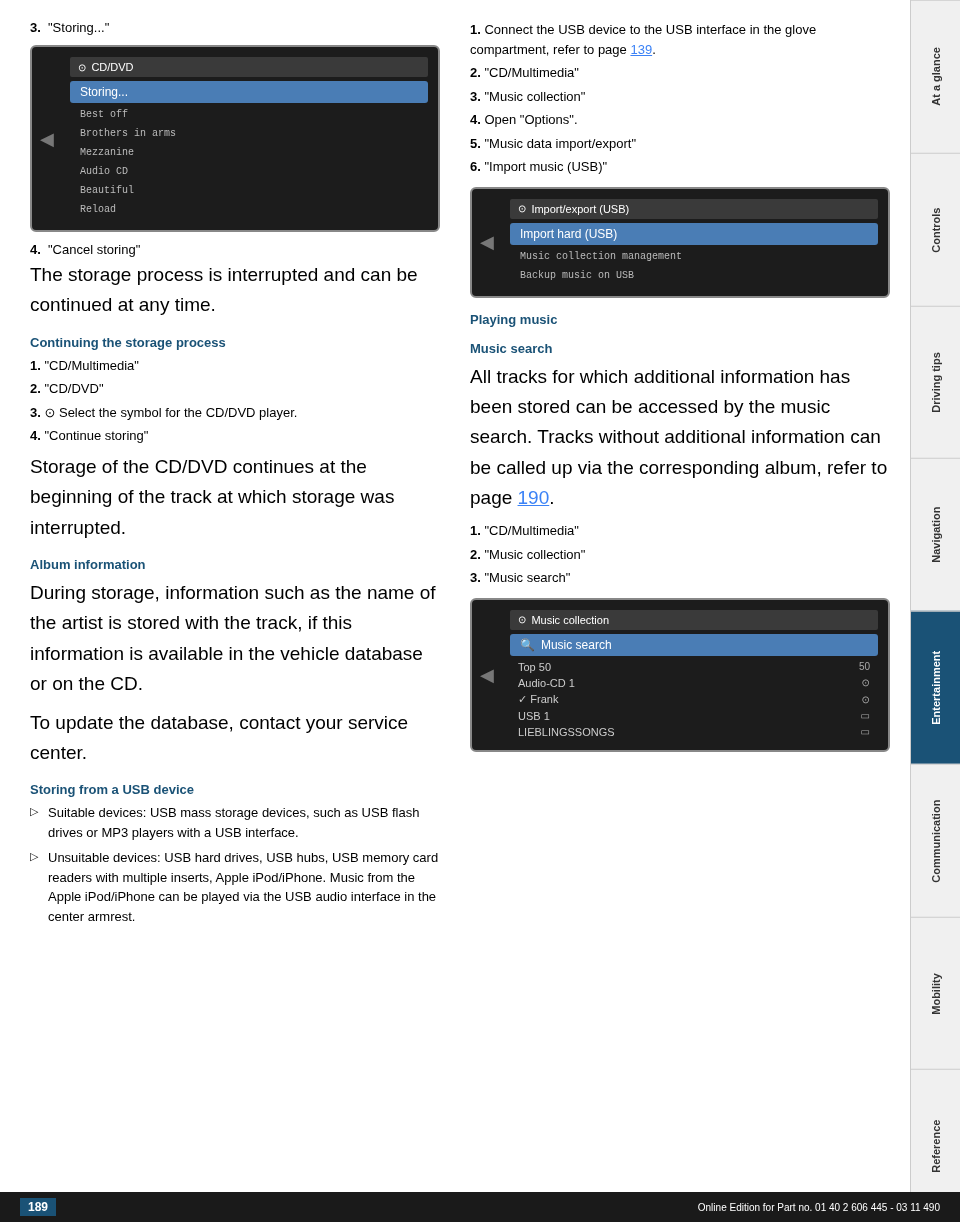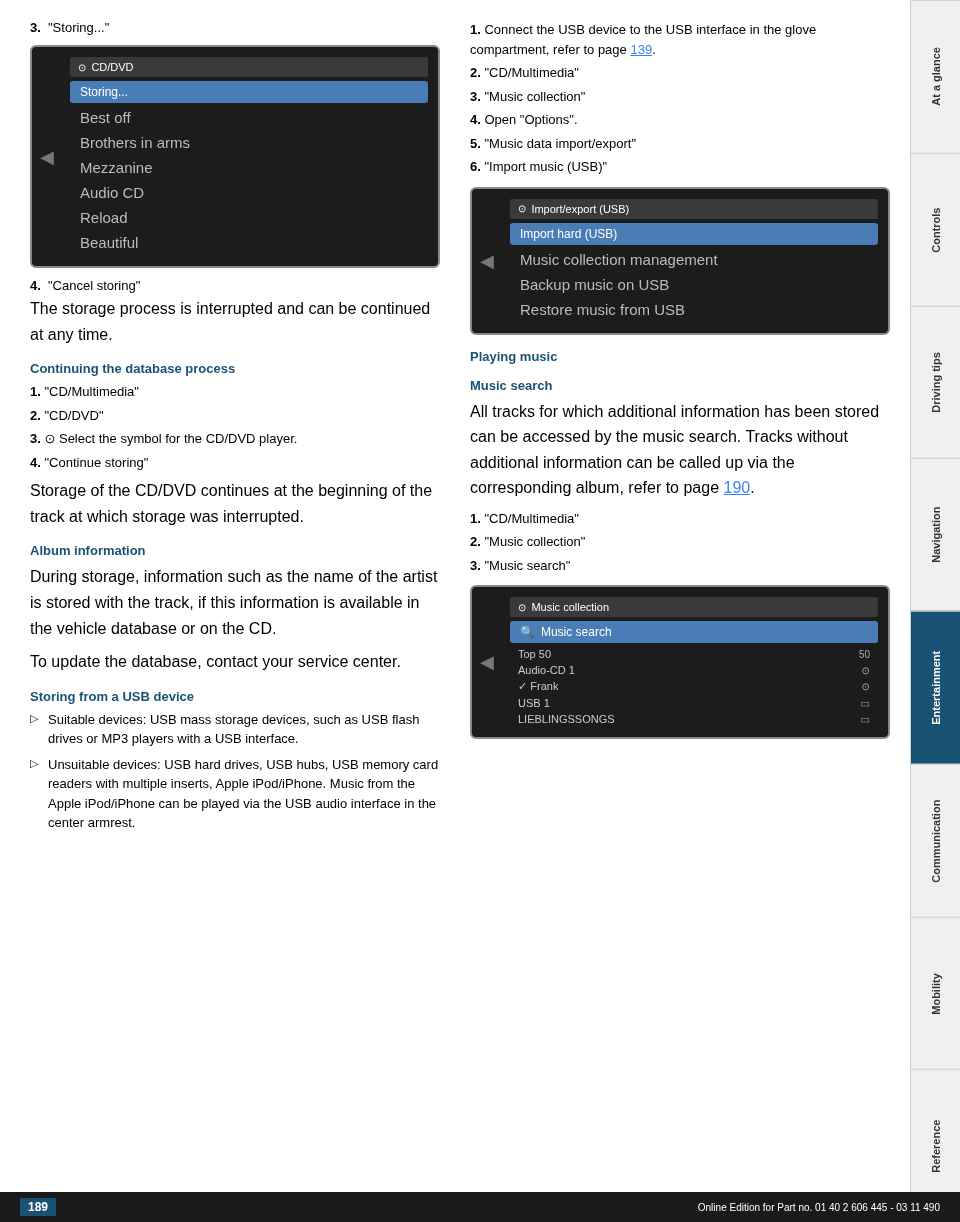--- a/index.html
+++ b/index.html
@@ -73,21 +73,21 @@
     }
 
     .step-item {
       margin-bottom: 4px;
       line-height: 1.5;
     }
 
     p {
       line-height: 1.6;
       margin-bottom: 8px;
-      font-size: 16px;
+      font-size: 19px;
     }
 
     .bullet-item {
       display: flex;
       margin-bottom: 6px;
       line-height: 1.5;
     }
 
     .bullet-arrow {
       min-width: 14px;
@@ -180,22 +180,23 @@
       color: #fff;
       padding: 4px 10px;
       border-radius: 3px;
       font-size: 12px;
       margin-bottom: 3px;
     }
 
     .menu-normal {
       color: #bbb;
       padding: 3px 10px;
-      font-size: 15px;
+      font-size: 10px;
       margin-bottom: 2px;
+      font-family: Liberation Mono, monospace;
     }
 
     .top-step {
       display: flex;
       margin-bottom: 3px;
     }
 
     .top-step-num {
       min-width: 18px;
       font-weight: bold;
@@ -219,32 +220,32 @@
         <div class="screen-content">
           <div class="screen-title-bar">
             <span class="screen-title-icon">⊙</span>
             <span>CD/DVD</span>
           </div>
           <div class="menu-highlighted">Storing...</div>
           <div class="menu-normal">Best off</div>
           <div class="menu-normal">Brothers in arms</div>
           <div class="menu-normal">Mezzanine</div>
           <div class="menu-normal">Audio CD</div>
+          <div class="menu-normal">Beautiful</div>
           <div class="menu-normal">Reload</div>
-          <div class="menu-normal">Beautiful</div>
         </div>
       </div>
 
       <div class="top-step">
         <span class="top-step-num">4.</span>
         <span>"Cancel storing"</span>
       </div>
       <p>The storage process is interrupted and can be continued at any time.</p>
 
-      <div class="section-heading">Continuing the database process</div>
+      <div class="section-heading">Continuing the storage process</div>
       <div class="step-item">
         <strong>1.</strong> "CD/Multimedia"
       </div>
       <div class="step-item">
         <strong>2.</strong> "CD/DVD"
       </div>
       <div class="step-item">
         <strong>3.</strong> ⊙ Select the symbol for the CD/DVD player.
       </div>
       <div class="step-item">
@@ -292,21 +293,20 @@
       <div class="screen-wrapper" style="margin: 10px 0;">
         <div class="screen-wrapper-nav">◀</div>
         <div class="screen-content">
           <div class="screen-title-bar">
             <span class="screen-title-icon">⊙</span>
             <span>Import/export (USB)</span>
           </div>
           <div class="menu-highlighted">Import hard (USB)</div>
           <div class="menu-normal">Music collection management</div>
           <div class="menu-normal">Backup music on USB</div>
-          <div class="menu-normal">Restore music from USB</div>
         </div>
       </div>
 
       <div class="section-heading">Playing music</div>
 
       <div class="section-heading">Music search</div>
       <p>
         All tracks for which additional information has been stored can be accessed by the music search. Tracks without additional information can be called up via the corresponding album, refer to page <span class="link-blue">190</span>.
       </p>
 

